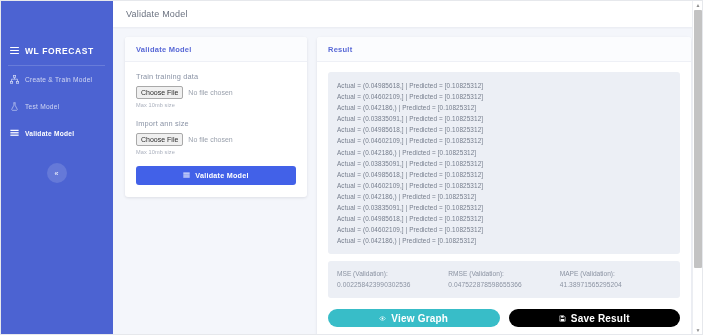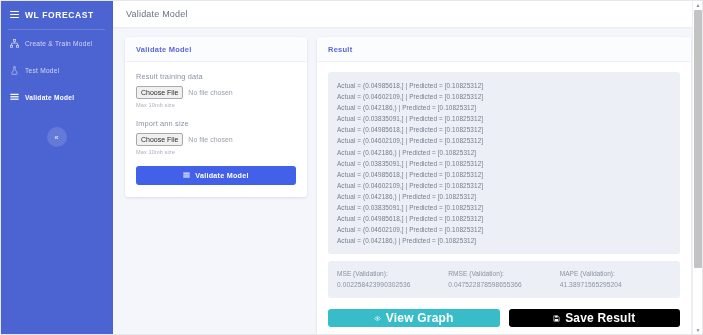--- a/index.html
+++ b/index.html
@@ -28,20 +28,21 @@
   }
   .brand {
     display: flex; align-items: center;
     gap: 6px;
     height: 29px;
     padding: 0 10px;
     font-size: 8.5px;
     font-weight: bold;
     letter-spacing: 0.6px;
     color: #ffffff;
+    margin-top: 36px;
   }
   .brand-burger {
     display: inline-block; width: 9px;
   }
   .brand-burger i {
     display: block; height: 1px; background: #fff;
     margin-bottom: 2px; border-radius: 1px;
   }
   .brand-burger i:last-child { margin-bottom: 0; }
   .nav-sep {
@@ -168,22 +169,22 @@
     padding: 9px 9px 10px 9px;
     margin-top: 7px;
   }
   .metric { flex: 1 1 0; min-width: 0; }
   .metric-label { font-size: 6.6px; color: #8b93a2; margin-bottom: 4px; }
   .metric-value { font-size: 6.6px; color: #8b93a2; letter-spacing: 0.1px; }
 
   .actions { display: flex; gap: 9px; margin-top: 11px; }
   .action-btn {
     flex: 1 1 0;
-    height: 18px; border: none; border-radius: 3px;
-    color: #ffffff; font-size: 12px; font-weight: bold;
+    height: 18px; border: none; border-radius: 9px;
+    color: #ffffff; font-size: 10px; font-weight: bold;
     display: flex; align-items: center; justify-content: center; gap: 5px;
     letter-spacing: 0.2px;
   }
   .btn-view { background: #38bdc8; }
   .btn-save { background: #000000; }
 
   
   .scrollbar {
     position: absolute; top: 0; right: 0;
     width: 11px; height: 335px;
@@ -268,21 +269,21 @@
     </div>
 
     <div class="content">
 
       <section class="card left-card">
         <div class="card-head">
           <div class="card-head-title">Validate Model</div>
         </div>
         <div class="card-body">
 
-          <div class="field-label">Result training data</div>
+          <div class="field-label">Train training data</div>
           <div class="file-row">
             <span class="choose-file">Choose File</span>
             <span class="file-status">No file chosen</span>
           </div>
           <div class="hint">Max 10mb size</div>
 
           <div class="field-label">Import ann size</div>
           <div class="file-row">
             <span class="choose-file">Choose File</span>
             <span class="file-status">No file chosen</span>

